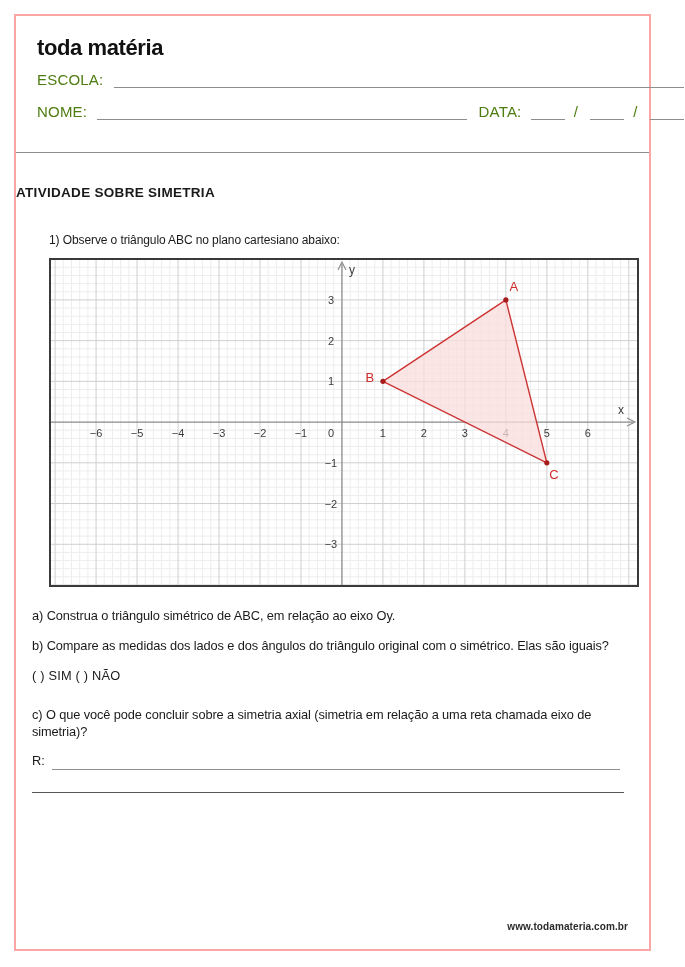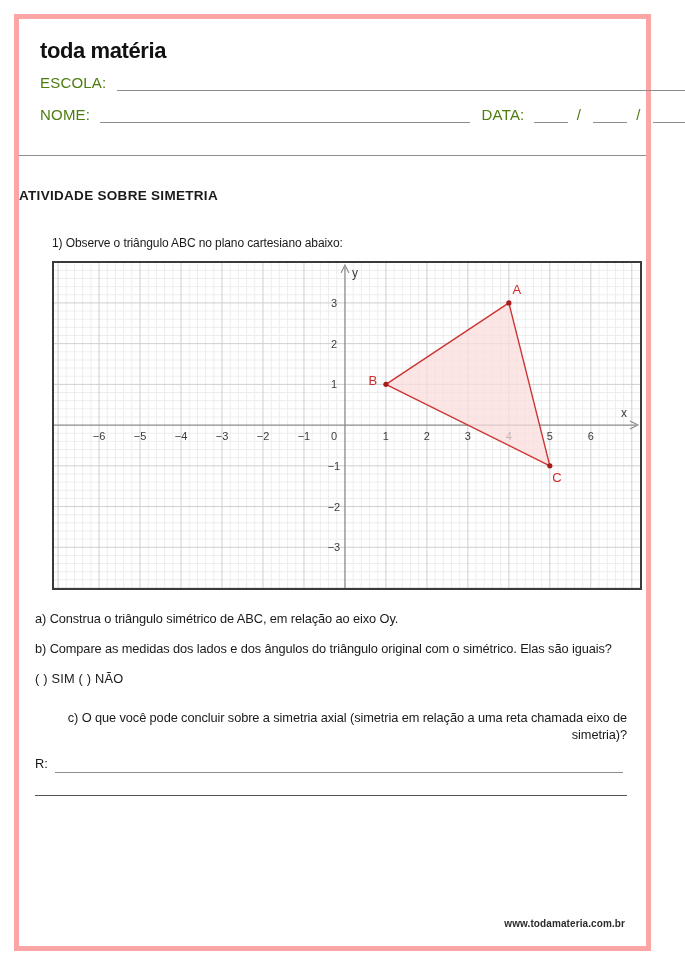--- a/index.html
+++ b/index.html
@@ -16,21 +16,21 @@
     overflow: hidden;
   }
 
   
   .page {
     position: absolute;
     left: 14px;
     top: 14px;
     width: 637px;
     height: 937px;
-    border: 5px solid #fca5a5;
+    border: 2px solid #fca5a5;
     box-sizing: border-box;
     background: #fff;
   }
 
   
   .header {
     position: absolute;
     left: 0;
     top: 0;
     width: 100%;
@@ -136,21 +136,21 @@
     position: absolute;
     left: 16px;
     top: 455px;
     width: 592px;
     font-size: 12.8px;
     line-height: 1.32;
     letter-spacing: -0.1px;
   }
   .q-block { margin-bottom: 13px; }
   .q-choice { letter-spacing: 0.2px; }
-  .gap-before { margin-top: 22px; text-align: right; }
+  .gap-before { margin-top: 22px; }
 
   .answer-row {
     margin-top: 4px;
     white-space: nowrap;
     font-size: 12.8px;
   }
   .rule.answer-rule { width: 568px; margin-left: 4px; }
   .answer-line-2 {
     margin-top: 22px;
     border-bottom: 1px solid #555;

